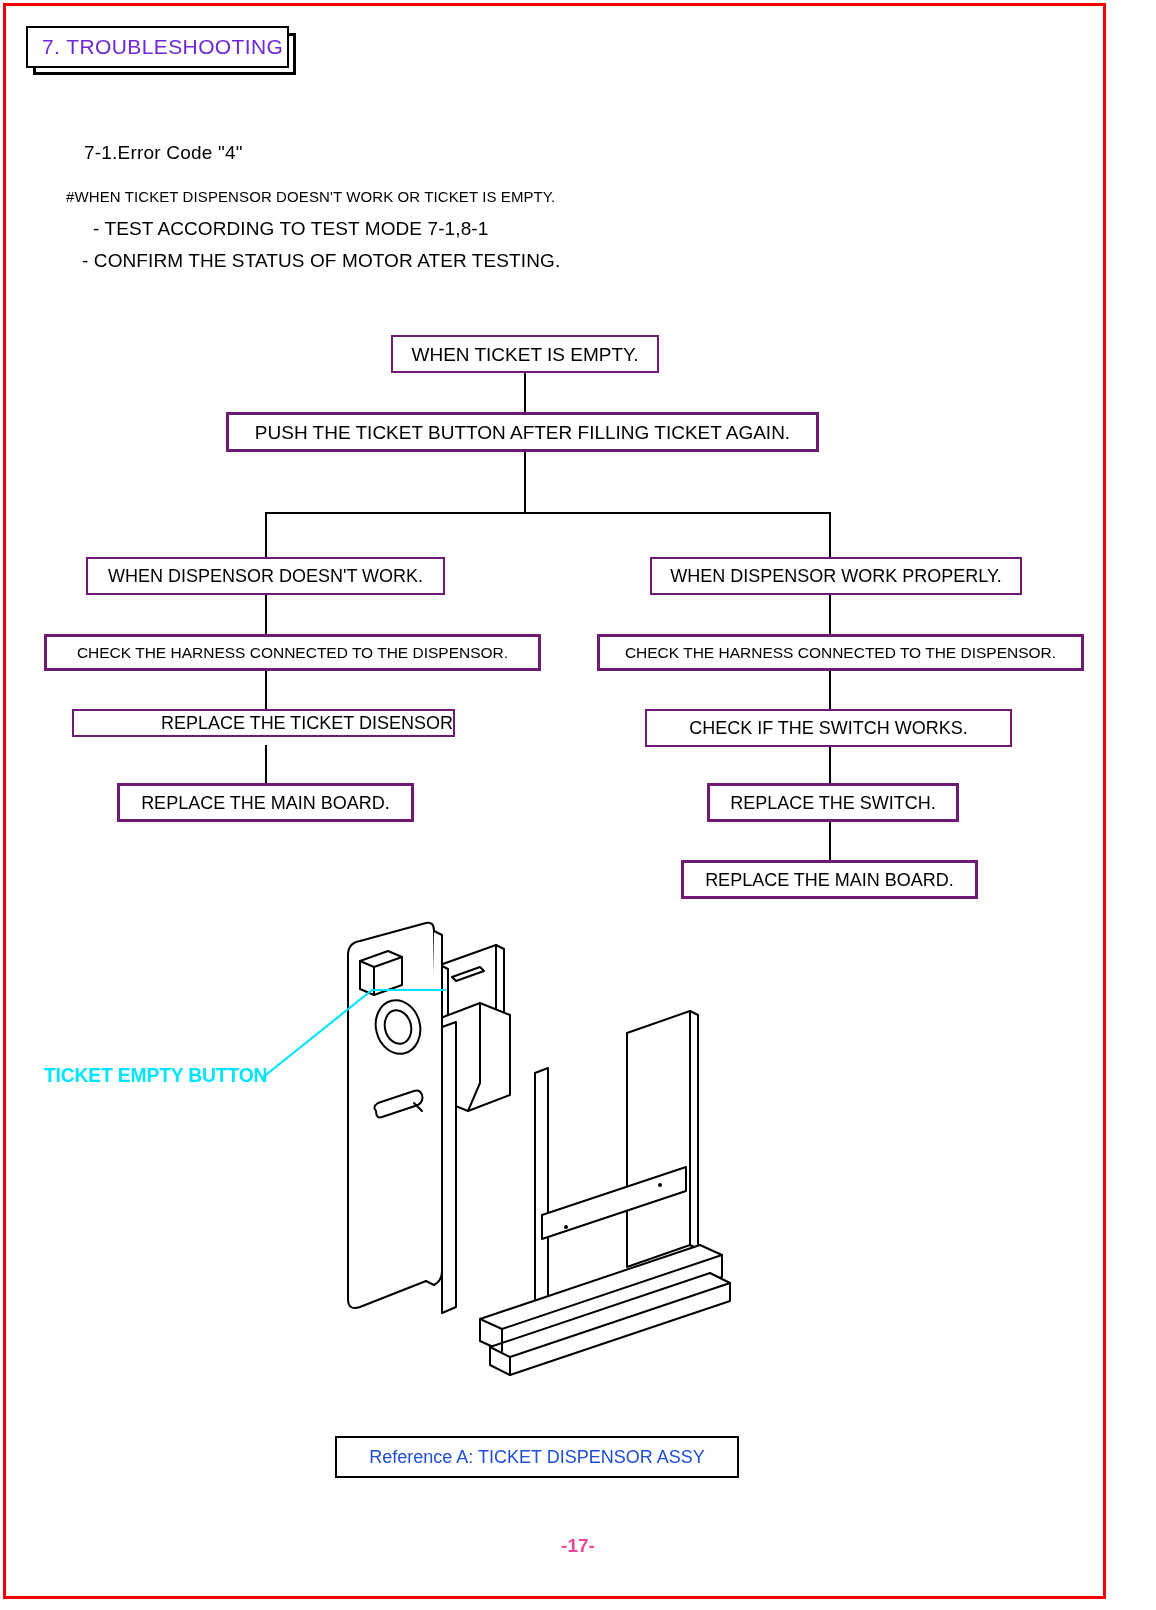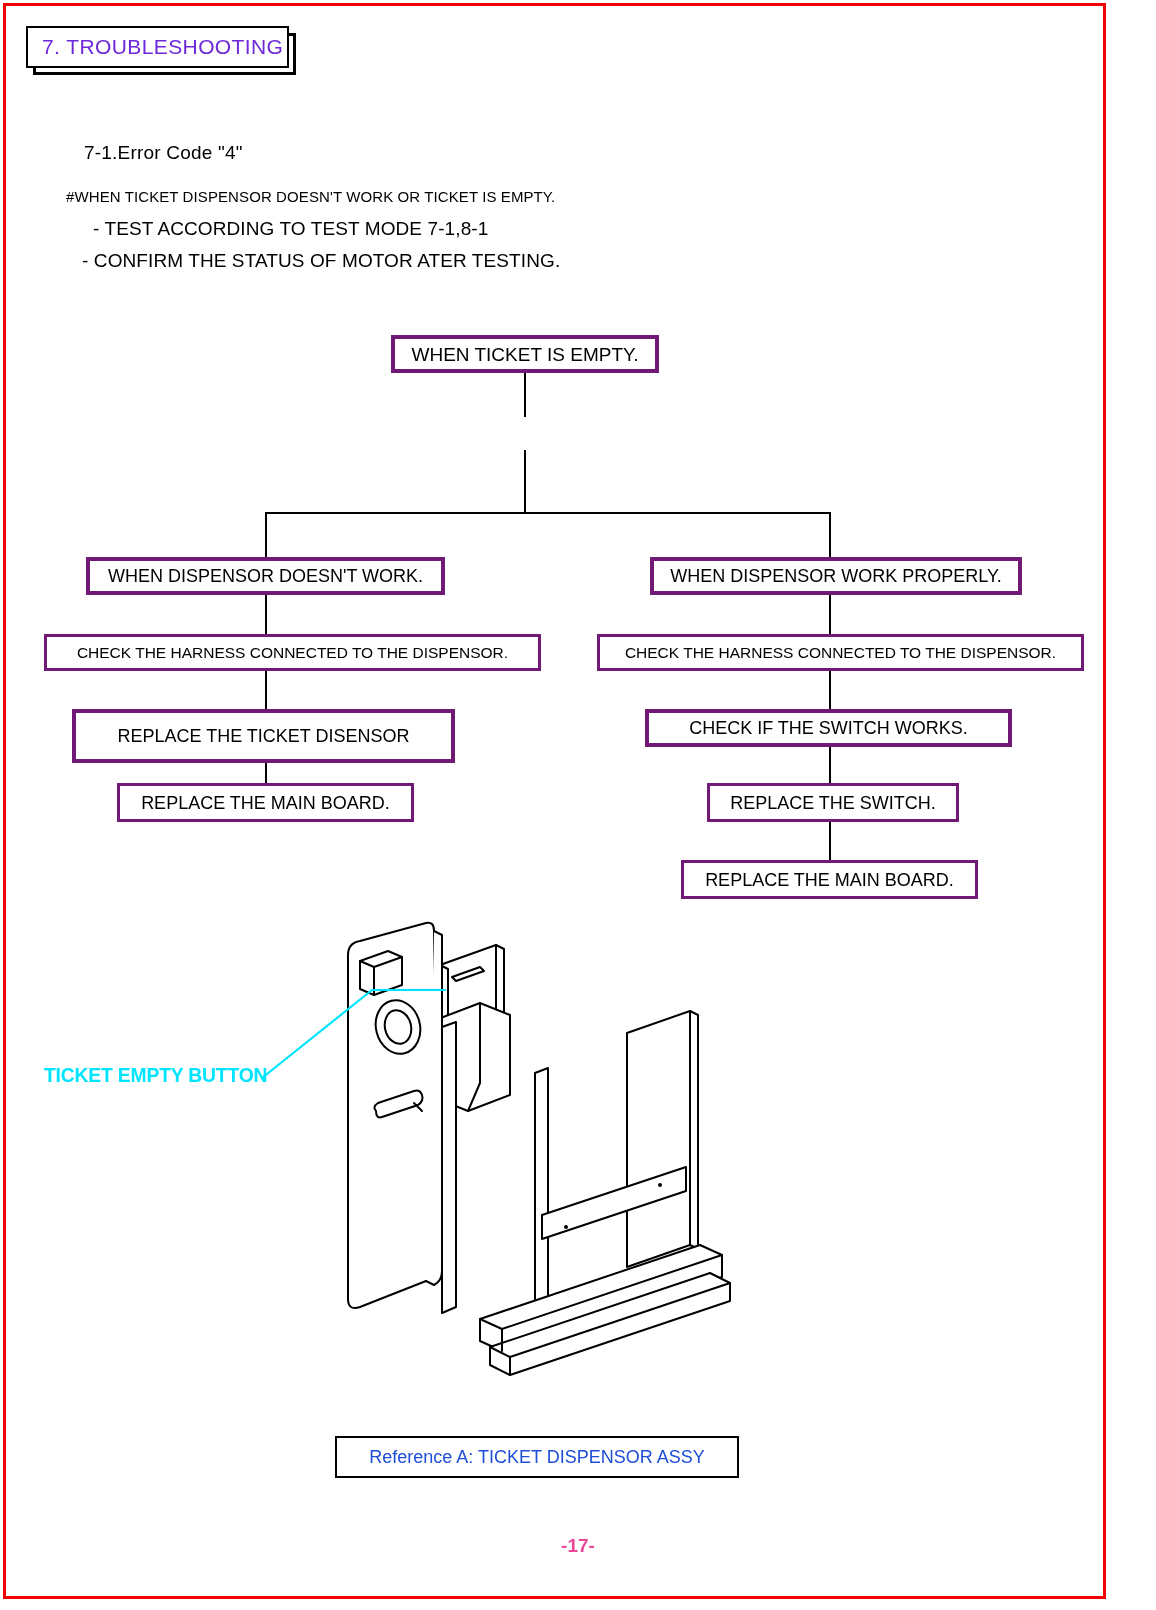--- a/index.html
+++ b/index.html
@@ -98,21 +98,21 @@
     position: absolute;
     left: 0;
     top: 0;
     width: 1156px;
     height: 1610px;
   }
   .fbox {
     position: absolute;
     box-sizing: border-box;
     background: #fff;
-    border: 4px solid #701a75;
+    border: 2px solid #701a75;
     display: flex;
     align-items: center;
     justify-content: center;
     color: #000;
     white-space: nowrap;
     z-index: 3;
   }
   .fbox.thick { border-width: 3px; }
   .fbox .lbl { line-height: 1; }
   .fs-lg  { font-size: 19px; }
@@ -225,30 +225,33 @@
 
     <div class="conn v" style="left:829px; top:594px; height:42px;"></div>
     <div class="conn v" style="left:829px; top:669px; height:42px;"></div>
     <div class="conn v" style="left:829px; top:745px; height:40px;"></div>
     <div class="conn v" style="left:829px; top:821px; height:41px;"></div>
 
     <div class="fbox" style="left:391px; top:335px; width:268px; height:38px;">
       <span class="lbl fs-lg">WHEN TICKET IS EMPTY.</span>
     </div>
 
+    <div class="fbox thick" style="left:226px; top:412px; width:593px; height:40px;">
+      <span class="lbl fs-lg">PUSH THE TICKET BUTTON AFTER FILLING TICKET AGAIN.</span>
+    </div>
 
     <div class="fbox" style="left:86px; top:557px; width:359px; height:38px;justify-content:center;">
       <span class="lbl fs-md">WHEN DISPENSOR DOESN'T WORK.</span>
     </div>
 
     <div class="fbox thick" style="left:44px; top:634px; width:497px; height:37px;">
       <span class="lbl fs-sm">CHECK THE HARNESS CONNECTED TO THE DISPENSOR.</span>
     </div>
 
-    <div class="fbox" style="left:72px; top:709px; width:383px; height:54px;">
+    <div class="fbox" style="left:72px; top:709px; width:383px; height:28px;justify-content:flex-end;">
       <span class="lbl fs-md">REPLACE THE TICKET DISENSOR</span>
     </div>
 
     <div class="fbox thick" style="left:117px; top:783px; width:297px; height:39px;">
       <span class="lbl fs-md">REPLACE THE MAIN BOARD.</span>
     </div>
 
     <div class="fbox" style="left:650px; top:557px; width:372px; height:38px;">
       <span class="lbl fs-md">WHEN DISPENSOR WORK PROPERLY.</span>
     </div>

